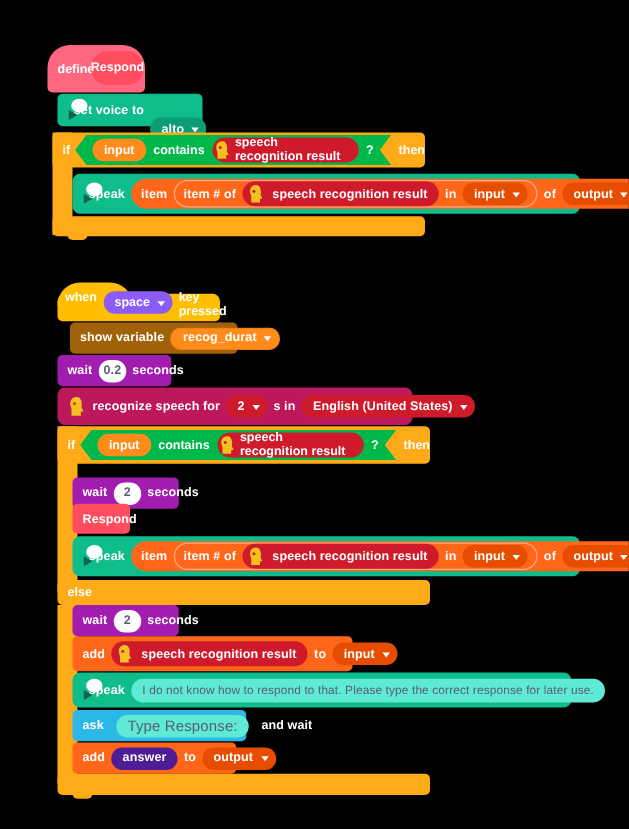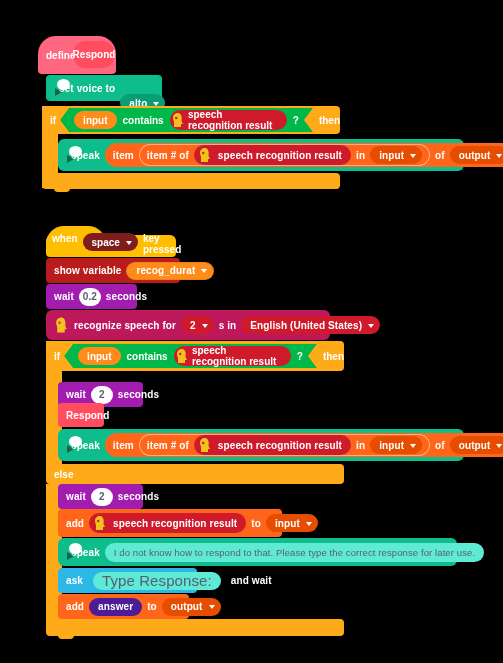--- a/index.html
+++ b/index.html
@@ -11,37 +11,37 @@
   .blk{position:absolute;display:flex;align-items:center;box-sizing:border-box;
        border-radius:4px;color:#fff;font-size:10px;font-weight:bold;
        letter-spacing:.1px;white-space:nowrap;padding:0 8px;gap:5px;height:26px;}
   .lbl{color:#fff;font-size:10px;font-weight:bold;}   
   .c-control  {background:#a21caf;}
   .c-lists    {background:#FF661A;}
   .c-sensing  {background:#2CB8E6;}
   .c-tts      {background:#0FBD8C;}
   .c-speech   {background:#be185d;text-align:center;}
   .c-custom   {background:#FF4D5F;}
-  .c-var      {background:#b91c1c;}
+  .c-var      {background:#a16207;margin-left:10px;}
 
   
   .oval{display:inline-flex;align-items:center;justify-content:center;
         border-radius:14px;padding:0 9px;height:18px;font-size:10px;
         font-weight:bold;color:#fff;box-sizing:border-box;}
   .oval.white{background:#5eead4;color:#575E75;font-weight:normal;}
   .oval.num{background:#fff;color:#575E75;min-width:22px;padding:0 6px;
             font-weight:bold;}
   .oval.drop{position:relative;padding-right:18px;}
   .oval.drop::after{content:"";position:absolute;right:6px;top:50%;
         margin-top:-1.5px;border-left:3.5px solid transparent;
         border-right:3.5px solid transparent;border-top:4px solid #fff;}
   .oval.dd-listdark{background:#E64D00;}
   .oval.dd-speech{background:#CF1A2B;}
   .oval.dd-tts{background:#0B9E76;margin-top:30px;}
-  .oval.dd-events{background:#7f1d1d;}
+  .oval.dd-events{background:#8b5cf6;}
   .oval.dd-var{background:#FF8C1A;}
   .oval.rep-sensing{background:#4c1d95;}
   .oval.rep-orange{background:#FF8C1A;}
 
   
   .rep-head{display:inline-flex;align-items:center;border-radius:14px;
             background:#CF1A2B;height:20px;padding:0 9px 0 0;}
   .headicon{width:22px;height:20px;display:inline-flex;align-items:center;
             justify-content:center;}
   .rep-head .txt{font-size:10px;font-weight:bold;color:#fff;padding-left:2px;}
@@ -261,21 +261,21 @@
       <span class="spk">
           <span class="bub"></span>
           <span class="tri"></span>
         </span>
       <span class="lbl">speak</span>
       <span class="oval white" style="height:19px;font-size:9.5px;">I do not know how to respond to that. Please type the correct response for later use.</span>
     </div>
 
     <div class="blk c-sensing" style="left:58px;top:568px;width:139px;height:25px;gap:10px;">
       <span class="lbl">ask</span>
-      <span class="oval white" style="font-size:15px;">Type Response:</span>
+      <span class="oval white" style="font-size:12px;">Type Response:</span>
       <span class="lbl">and wait</span>
     </div>
 
     <div class="blk c-lists" style="left:58px;top:594px;width:131px;height:25px;">
       <span class="lbl">add</span>
       <span class="oval rep-sensing">answer</span>
       <span class="lbl">to</span>
       <span class="oval drop dd-listdark">output</span>
     </div>
 

